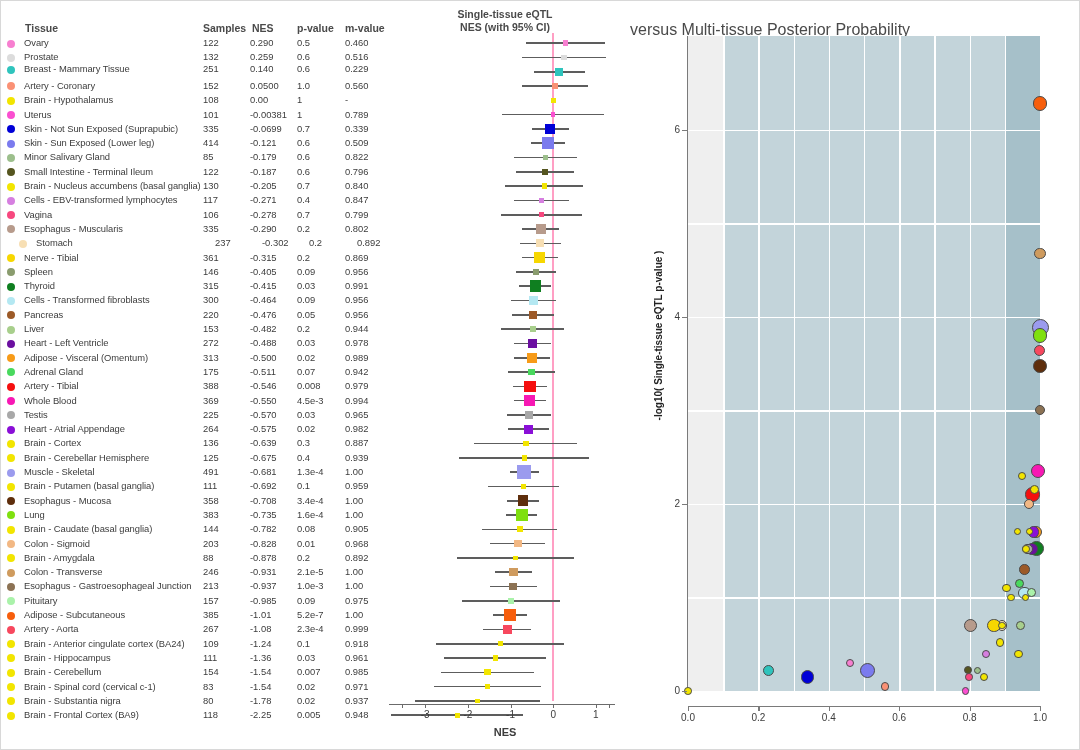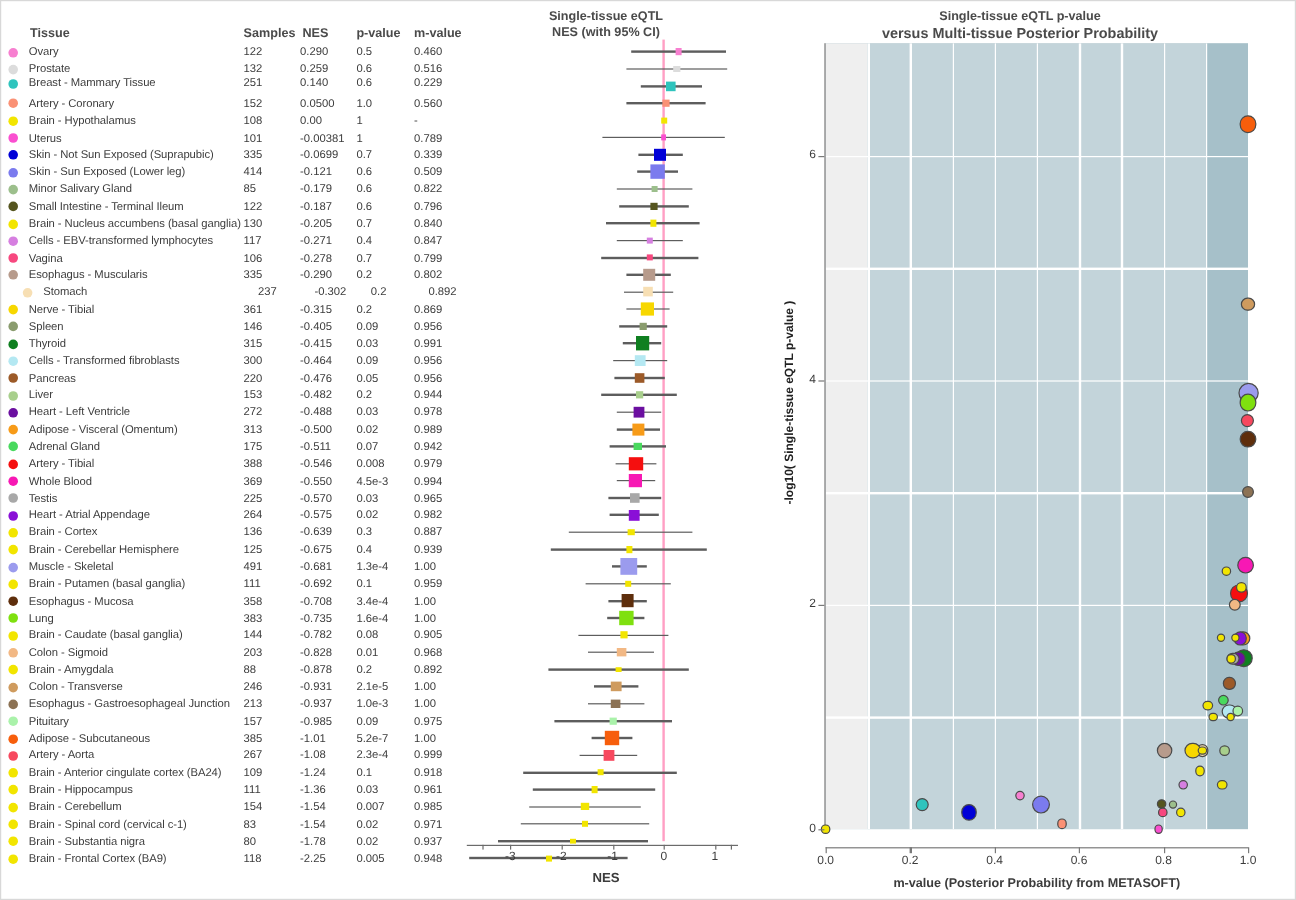--- a/index.html
+++ b/index.html
@@ -43,21 +43,21 @@
   .marker { position:absolute; }
   #forest-axis { position:absolute; left:0; top:704px; width:246px; height:1px; }
   #forest-axisline { position:absolute; left:7px; width:226px; height:1.2px; background:#6b6b6b; top:0; }
   .fx-tick { position:absolute; width:1.2px; height:4px; background:#6b6b6b; top:0; }
   .fx-lab { position:absolute; top:5px; font-size:10px; color:#3c3c3c; transform:translateX(-50%); }
   #forest-xlabel { position:absolute; top:726px; width:246px; text-align:center; font-size:11px; font-weight:bold; color:#3c3c3c; }
 
   
   #scatter-panel { position:absolute; left:630px; top:0; width:450px; height:750px; }
   #scatter-title1 { position:absolute; top:8px; width:440px; text-align:center; font-size:10.5px; font-weight:bold; color:#4a4a4a; }
-  #scatter-title2 { position:absolute; top:21px; width:440px; text-align:center; font-size:12px; font-weight:bold; color:#4a4a4a; }
+  #scatter-title2 { position:absolute; top:21px; width:440px; font-size:16px; font-weight:normal; color:#4a4a4a; }
   #plotbg { position:absolute; left:58px; top:36px; width:352px; height:655px; background:#c3d4da; overflow:hidden; }
   .band { position:absolute; top:0; bottom:0; }
   .vgrid { position:absolute; top:0; bottom:0; width:1.4px; background:#ffffff; }
   .hgrid { position:absolute; left:0; right:0; height:1.4px; background:#ffffff; }
   .pt { position:absolute; border-radius:50%; border:1px solid #4a4a4a; }
   #yaxis-line { position:absolute; left:57px; top:36px; width:1.2px; height:655px; background:#7a7a7a; }
   .ytick { position:absolute; left:52px; width:5px; height:1.2px; background:#7a7a7a; }
   .ylab { position:absolute; font-size:10px; color:#3c3c3c; text-align:right; width:26px; left:24px; }
   #ylabel-text {
     position:absolute; left:-92px; top:330px; width:240px; text-align:center;
@@ -581,21 +581,20 @@
       <div class="fx-lab" style="left: 171.17px;">0</div>
       <div class="fx-tick" style="left: 213.811px;"></div>
       <div class="fx-lab" style="left: 213.811px;">1</div>
       <div class="fx-tick" style="left: 19.7925px;"></div>
       <div class="fx-tick" style="left: 226.604px;"></div>
     </div>
   <div id="forest-xlabel">NES</div>
 </div>
 
 <div id="scatter-panel">
-  <div id="scatter-title1">Single-tissue eQTL p-value</div>
   <div id="scatter-title2">versus Multi-tissue Posterior Probability</div>
   <div id="plotbg">
       <div class="band" style="left: 0px; width: 35.2px; background: rgb(239, 239, 239);"></div>
       <div class="band" style="left: 35.2px; width: 281.6px; background: rgb(195, 212, 218);"></div>
       <div class="band" style="left: 316.8px; width: 35.2px; background: rgb(166, 192, 201);"></div>
       <div class="vgrid" style="left: 35.2px;"></div>
       <div class="vgrid" style="left: 70.4px;"></div>
       <div class="vgrid" style="left: 105.6px;"></div>
       <div class="vgrid" style="left: 140.8px;"></div>
       <div class="vgrid" style="left: 176px;"></div>
@@ -606,21 +605,20 @@
       <div class="hgrid" style="top: 561.429px;"></div>
       <div class="hgrid" style="top: 467.857px;"></div>
       <div class="hgrid" style="top: 374.286px;"></div>
       <div class="hgrid" style="top: 280.714px;"></div>
       <div class="hgrid" style="top: 187.143px;"></div>
       <div class="hgrid" style="top: 93.5714px;"></div>
     </div>
   <div id="yaxis-line"></div>
   <div id="xaxis-line"></div>
   <div id="ylabel-text">-log10( Single-tissue eQTL p-value )</div>
-  <div id="scatter-xlabel">m-value (Posterior Probability from METASOFT)</div>
 <div class="pt" title="Ovary" style="width: 8.0219px; height: 8.0219px; left: 215.909px; top: 658.918px; background: rgb(247, 127, 208);"></div>
     <div class="pt" title="Prostate" style="width: 8.26521px; height: 8.26521px; left: 235.499px; top: 666.282px; background: rgb(220, 220, 220);"></div>
     <div class="pt" title="Breast - Mammary Tissue" style="width: 11.1606px; height: 11.1606px; left: 133.028px; top: 664.834px; background: rgb(47, 196, 189);"></div>
     <div class="pt" title="Artery - Coronary" style="width: 8.75182px; height: 8.75182px; left: 250.744px; top: 681.946px; background: rgb(250, 145, 117);"></div>
     <div class="pt" title="Brain - Hypothalamus" style="width: 7.68127px; height: 7.68127px; left: 54.1594px; top: 687.159px; background: rgb(242, 229, 0);"></div>
     <div class="pt" title="Uterus" style="width: 7.51095px; height: 7.51095px; left: 331.973px; top: 687.245px; background: rgb(250, 79, 208);"></div>
     <div class="pt" title="Skin - Not Sun Exposed (Suprapubic)" style="width: 13.2044px; height: 13.2044px; left: 170.726px; top: 670.362px; background: rgb(0, 0, 215);"></div>
     <div class="pt" title="Skin - Sun Exposed (Lower leg)" style="width: 15.1265px; height: 15.1265px; left: 229.605px; top: 662.851px; background: rgb(123, 123, 238);"></div>
     <div class="pt" title="Minor Salivary Gland" style="width: 7.12165px; height: 7.12165px; left: 343.783px; top: 666.853px; background: rgb(156, 191, 140);"></div>
     <div class="pt" title="Small Intestine - Terminal Ileum" style="width: 8.0219px; height: 8.0219px; left: 334.181px; top: 666.403px; background: rgb(85, 85, 31);"></div>

